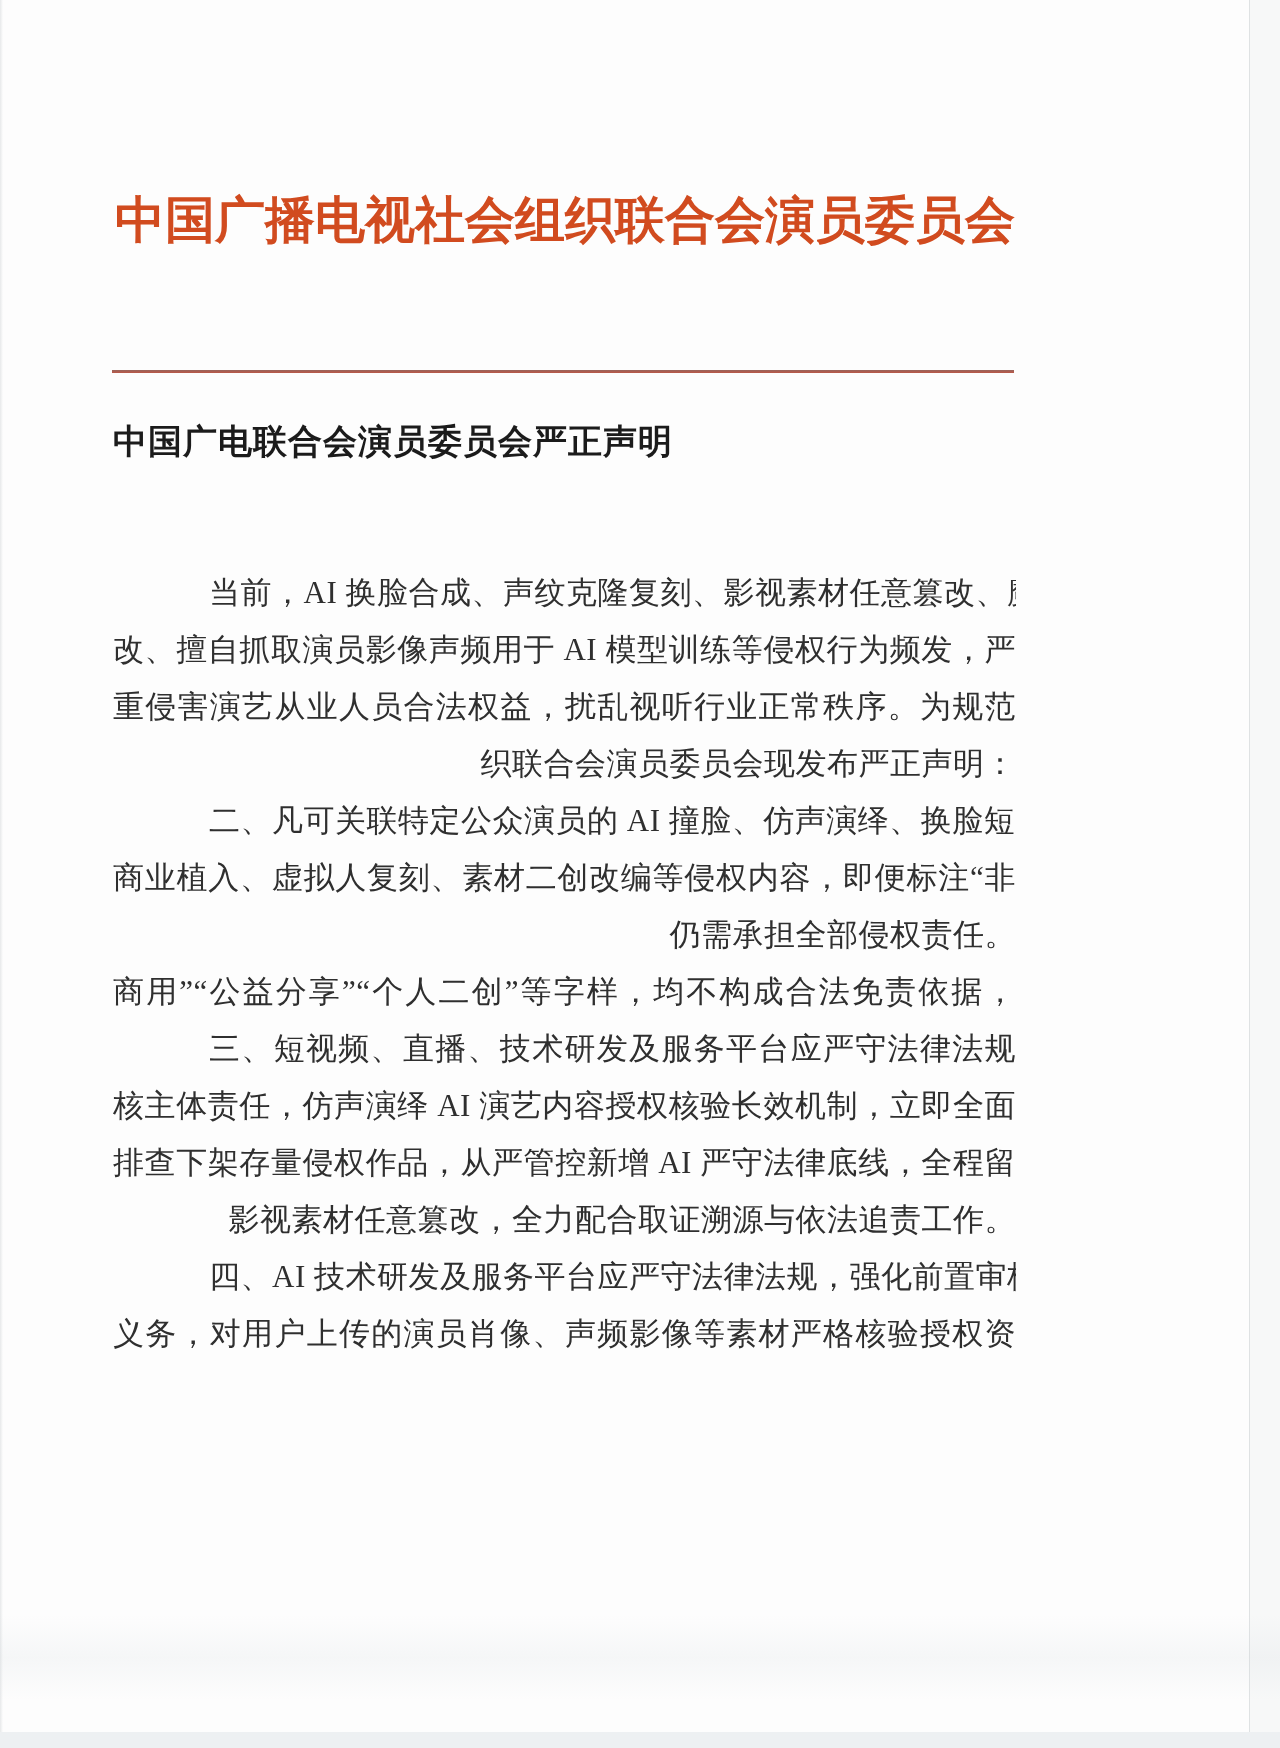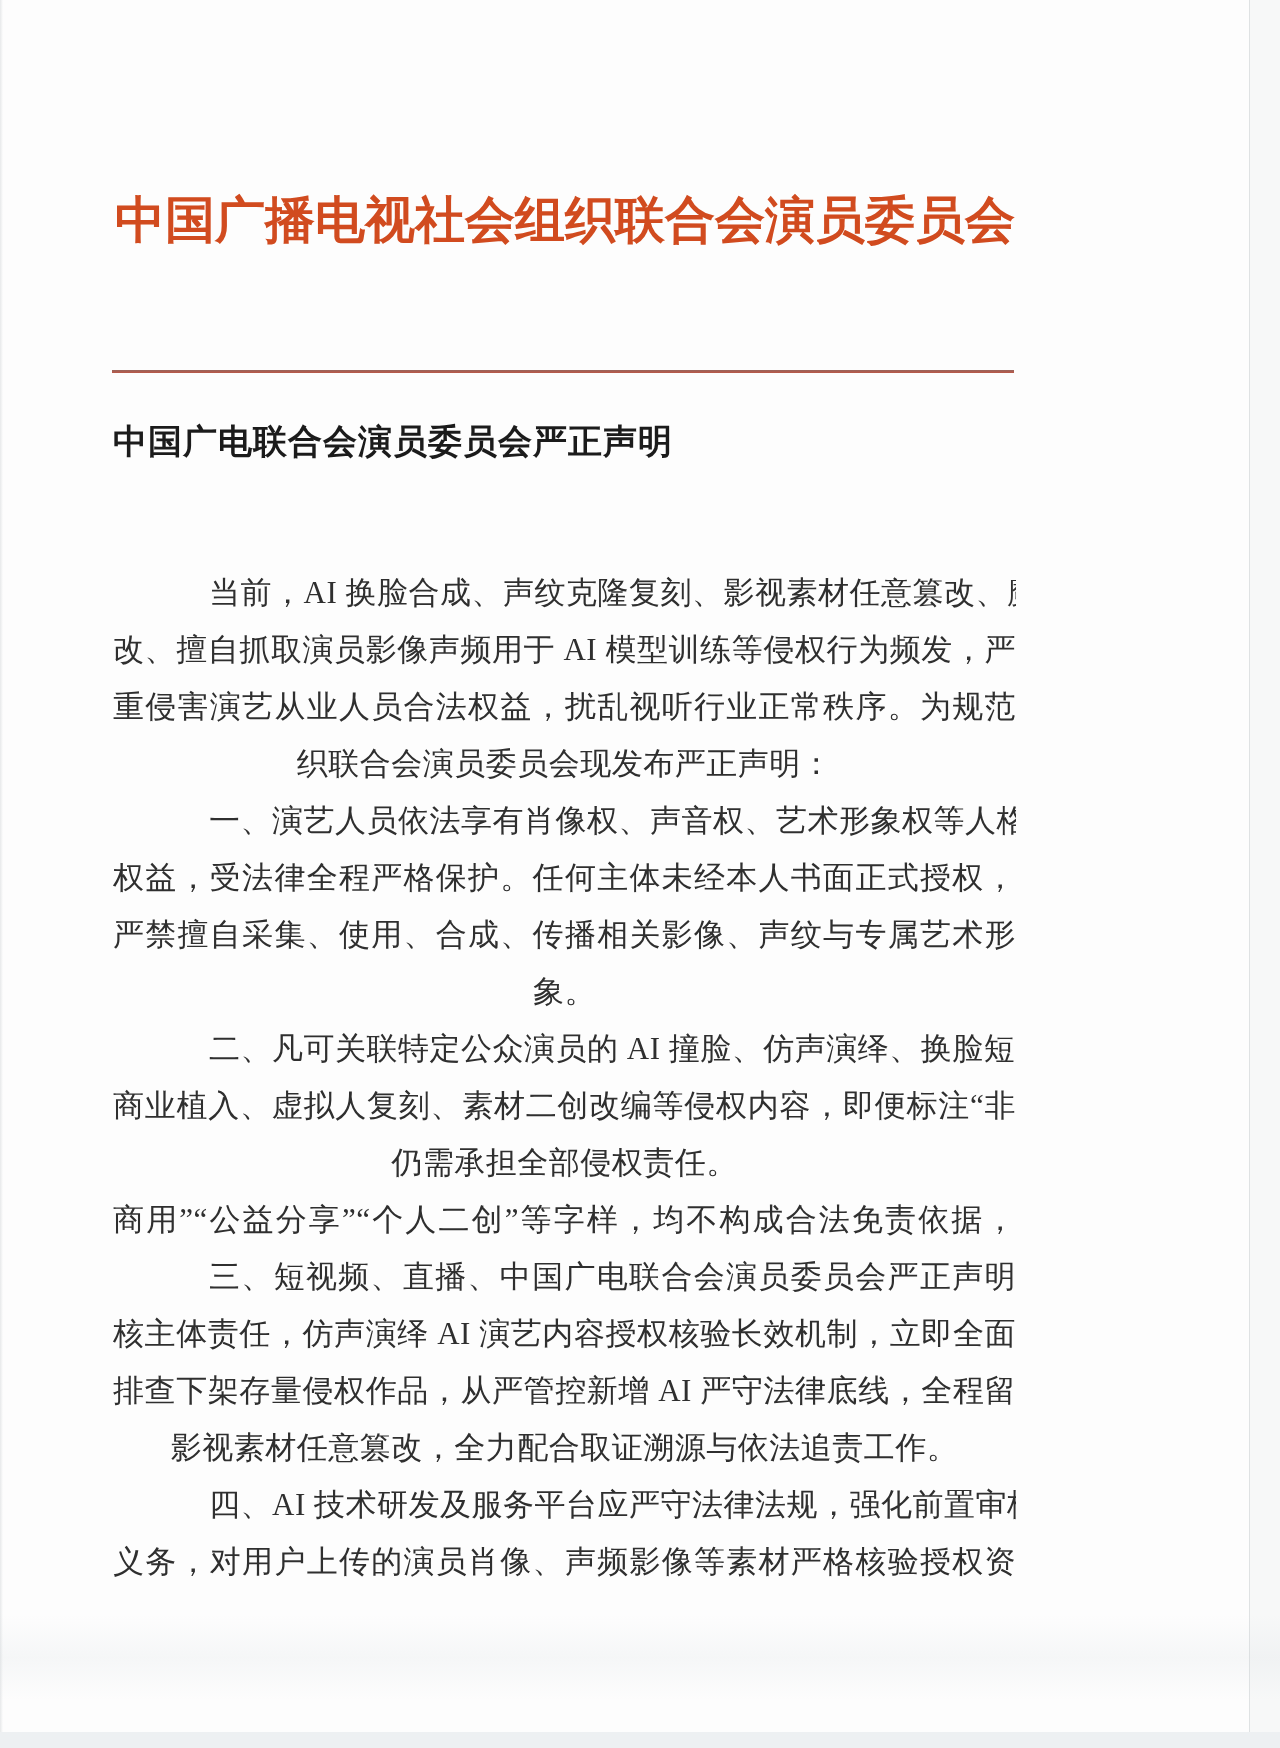--- a/index.html
+++ b/index.html
@@ -86,21 +86,21 @@
     position: absolute;
     left: 113px; top: 564px;
     width: 903px;
     color: #2f2f2f;
     font-size: 31px;
     line-height: 57px;
   }
   .line {
     white-space: nowrap;
     overflow: hidden;
-    text-align: center;
+    text-align: right;
     letter-spacing: 0.5px;
   }
   .line.fill {
     text-align: justify;
     text-align-last: justify;
   }
   .line.indent {
     padding-left: 96px;
   }
 </style>
@@ -122,33 +122,27 @@
   <h2 class="statement-title">中国广电联合会演员委员会严正声明</h2>
 
   <div class="body" style="color: rgb(47, 47, 47);">
       <div>
         <div class="line indent fill">当前，AI 换脸合成、声纹克隆复刻、影视素材任意篡改、魔</div>
         <div class="line fill">改、擅自抓取演员影像声频用于 AI 模型训练等侵权行为频发，严</div>
         <div class="line fill">重侵害演艺从业人员合法权益，扰乱视听行业正常秩序。为规范</div>
         <div class="line">织联合会演员委员会现发布严正声明：</div>
       </div>
       <div>
-        <div class="line indent fill">一、演艺人员依法享有肖像权、声音权、艺术形象权等人格</div>
-        <div class="line fill">权益，受法律全程严格保护。任何主体未经本人书面正式授权，</div>
-        <div class="line fill">严禁擅自采集、使用、合成、传播相关影像、声纹与专属艺术形</div>
-        <div class="line">象。</div>
-      </div>
-      <div>
         <div class="line indent fill">二、凡可关联特定公众演员的 AI 撞脸、仿声演绎、换脸短剧、</div>
         <div class="line fill">商业植入、虚拟人复刻、素材二创改编等侵权内容，即便标注“非</div>
         <div class="line">仍需承担全部侵权责任。</div>
         <div class="line fill">商用”“公益分享”“个人二创”等字样，均不构成合法免责依据，</div>
       </div>
       <div>
-        <div class="line indent fill">三、短视频、直播、中国广电联合会演员委员会严正声明</div>
+        <div class="line indent fill">三、短视频、直播、技术研发及服务平台应严守法律法规</div>
         <div class="line fill">核主体责任，仿声演绎 AI 演艺内容授权核验长效机制，立即全面</div>
         <div class="line fill">排查下架存量侵权作品，从严管控新增 AI 严守法律底线，全程留</div>
         <div class="line">影视素材任意篡改，全力配合取证溯源与依法追责工作。</div>
       </div>
       <div>
         <div class="line indent fill">四、AI 技术研发及服务平台应严守法律法规，强化前置审核</div>
         <div class="line fill">义务，对用户上传的演员肖像、声频影像等素材严格核验授权资</div>
       </div>
     </div>
 

